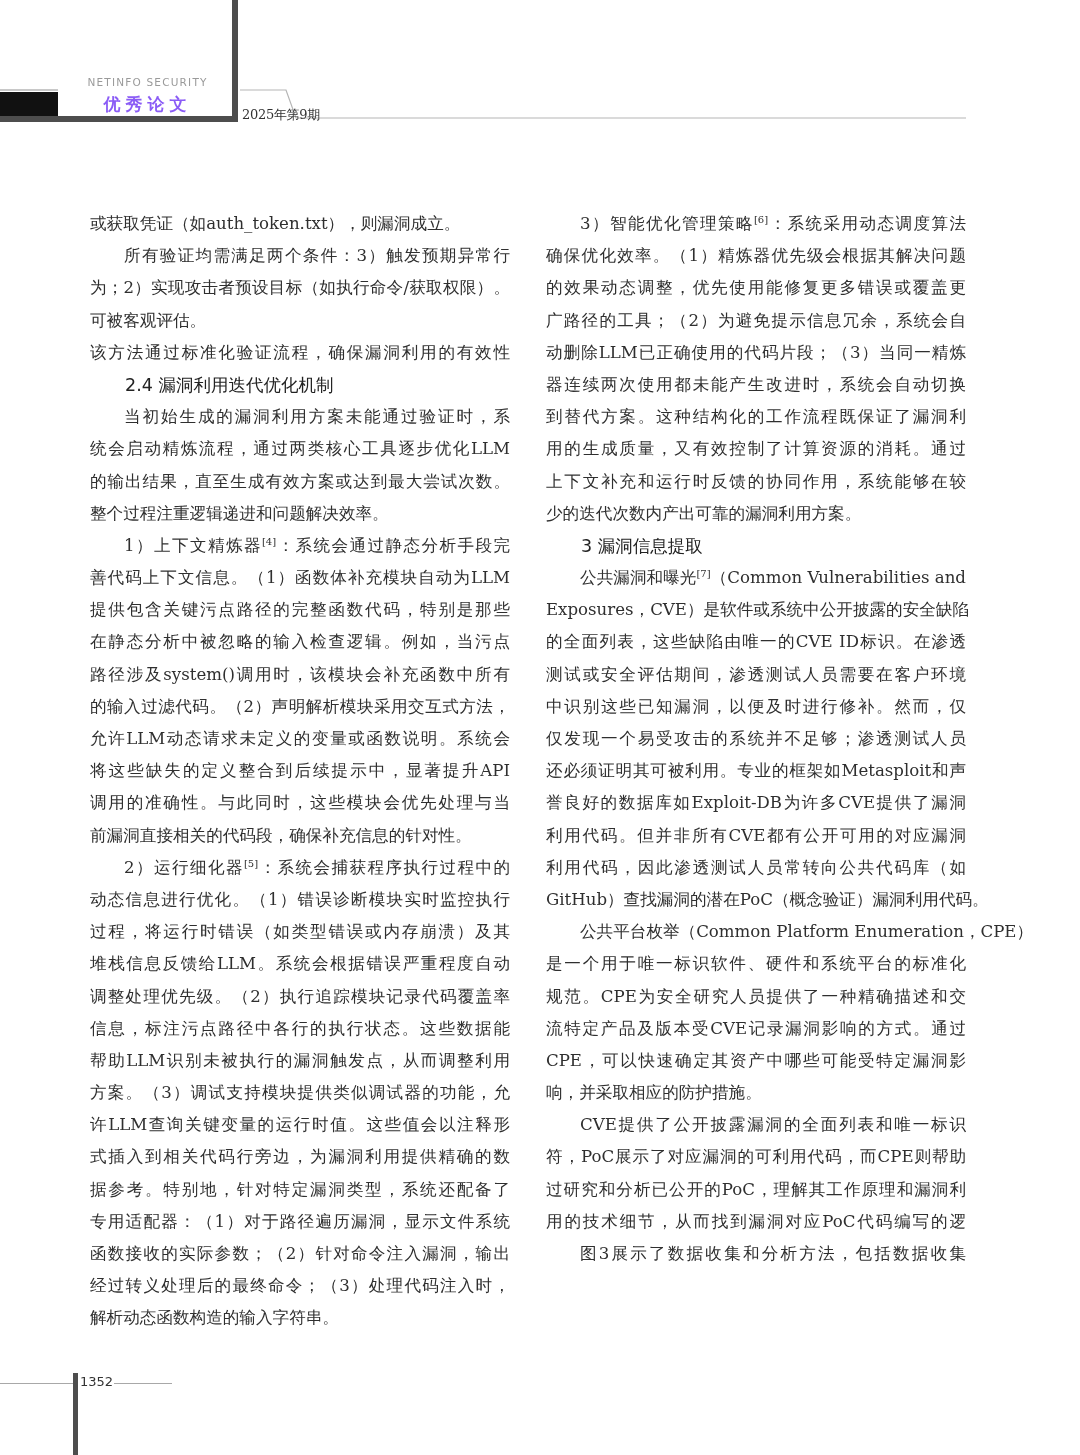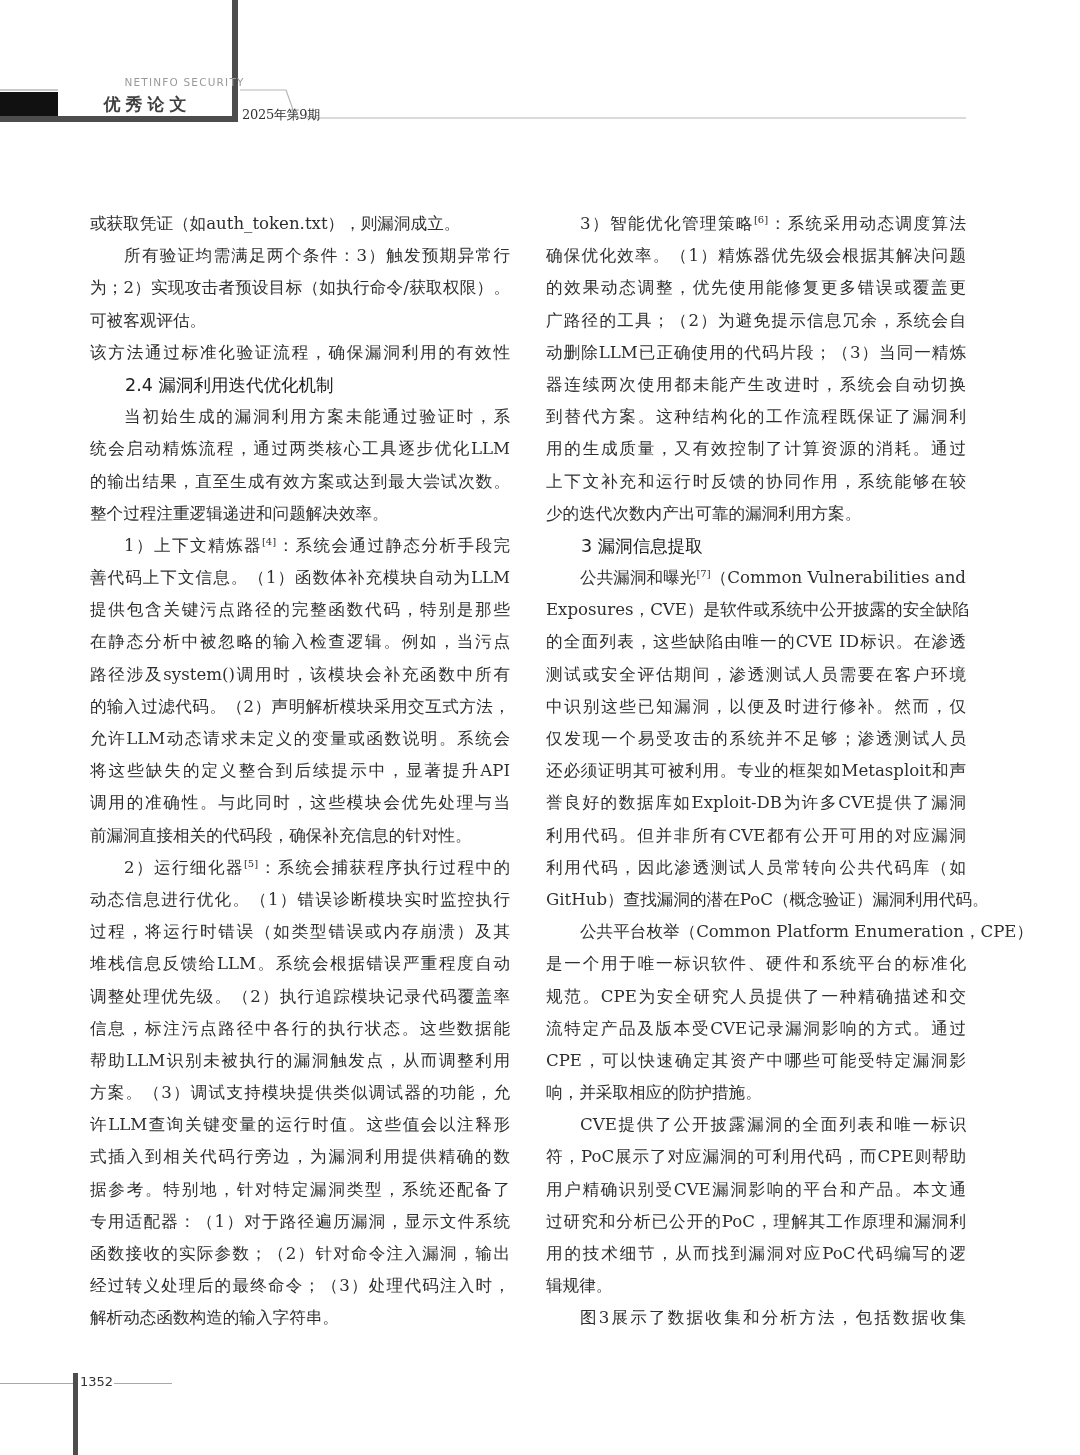--- a/index.html
+++ b/index.html
@@ -5,23 +5,23 @@
   html, body { margin: 0; padding: 0; background: #ffffff; }
   body { width: 1080px; height: 1455px; position: relative; overflow: hidden;
          font-family: "DejaVu Serif", "Liberation Serif", serif; color: #2b2b2b; }
 
   
   .hdr-topline { position: absolute; left: 0; top: 89px; width: 58px; height: 2px; background: #c8c8c8; }
   .hdr-blackbar { position: absolute; left: 0; top: 92px; width: 58px; height: 24px; background: #111; }
   .hdr-vbar { position: absolute; left: 232px; top: 0; width: 6px; height: 122px; background: #4d4d4d; }
   .hdr-hbar { position: absolute; left: 0; top: 116px; width: 238px; height: 6px; background: #4d4d4d; }
   .hdr-brand { position: absolute; left: 80px; top: 76px; width: 135px; text-align: center;
-               font-family: "DejaVu Sans", sans-serif; font-size: 10.5px; letter-spacing: 1.2px; color: #9a9a9a; margin-left: 37px; }
+               font-family: "DejaVu Sans", sans-serif; font-size: 10.5px; letter-spacing: 1.2px; color: #9a9a9a; }
   .hdr-section { position: absolute; left: 80px; top: 93px; width: 135px; text-align: center;
-                 font-family: "DejaVu Sans", sans-serif; font-weight: bold; font-size: 17px; letter-spacing: 5px; color: #404040; }
+                 font-family: "DejaVu Sans", sans-serif; font-weight: bold; font-size: 17px; letter-spacing: 5px; color: #8b5cf6; }
   .hdr-issue { position: absolute; left: 242px; top: 106px; font-size: 13px; color: #333; letter-spacing: -0.3px; }
   .hdr-tab { position: absolute; left: 240px; top: 88px; }
 
   
   .col { position: absolute; top: 208px; width: 420px; font-size: 16.6px; line-height: 32.2px; color: #2f2f2f; }
   .col-left  { left: 90px; }
   .col-right { left: 546px; }
   .line { display: block; white-space: nowrap; height: 32.2px; text-align: justify; text-align-last: justify; }
   .line.last { text-align-last: left; }
   .indent { padding-left: 34px; }
@@ -109,23 +109,21 @@
     <span class="line">利用代码，因此渗透测试人员常转向公共代码库（如</span>
     <span class="line last">GitHub）查找漏洞的潜在PoC（概念验证）漏洞利用代码。</span>
     <span class="line indent">公共平台枚举（Common Platform Enumeration，CPE）</span>
     <span class="line">是一个用于唯一标识软件、硬件和系统平台的标准化</span>
     <span class="line">规范。CPE为安全研究人员提供了一种精确描述和交</span>
     <span class="line">流特定产品及版本受CVE记录漏洞影响的方式。通过</span>
     <span class="line">CPE，可以快速确定其资产中哪些可能受特定漏洞影</span>
     <span class="line last">响，并采取相应的防护措施。</span>
     <span class="line indent">CVE提供了公开披露漏洞的全面列表和唯一标识</span>
     <span class="line">符，PoC展示了对应漏洞的可利用代码，而CPE则帮助</span>
-    <span class="line">用户精确识别受CVE漏洞影响的平台和产品。本文通</span>
     <span class="line">过研究和分析已公开的PoC，理解其工作原理和漏洞利</span>
     <span class="line">用的技术细节，从而找到漏洞对应PoC代码编写的逻</span>
-    <span class="line last">辑规律。</span>
     <span class="line indent">图3展示了数据收集和分析方法，包括数据收集</span>
   </div>
 
 <div class="ftr-line-l"></div>
 <div class="ftr-vbar"></div>
 <div class="ftr-page">1352</div>
 <div class="ftr-line-r"></div>
 
 </body></html>

